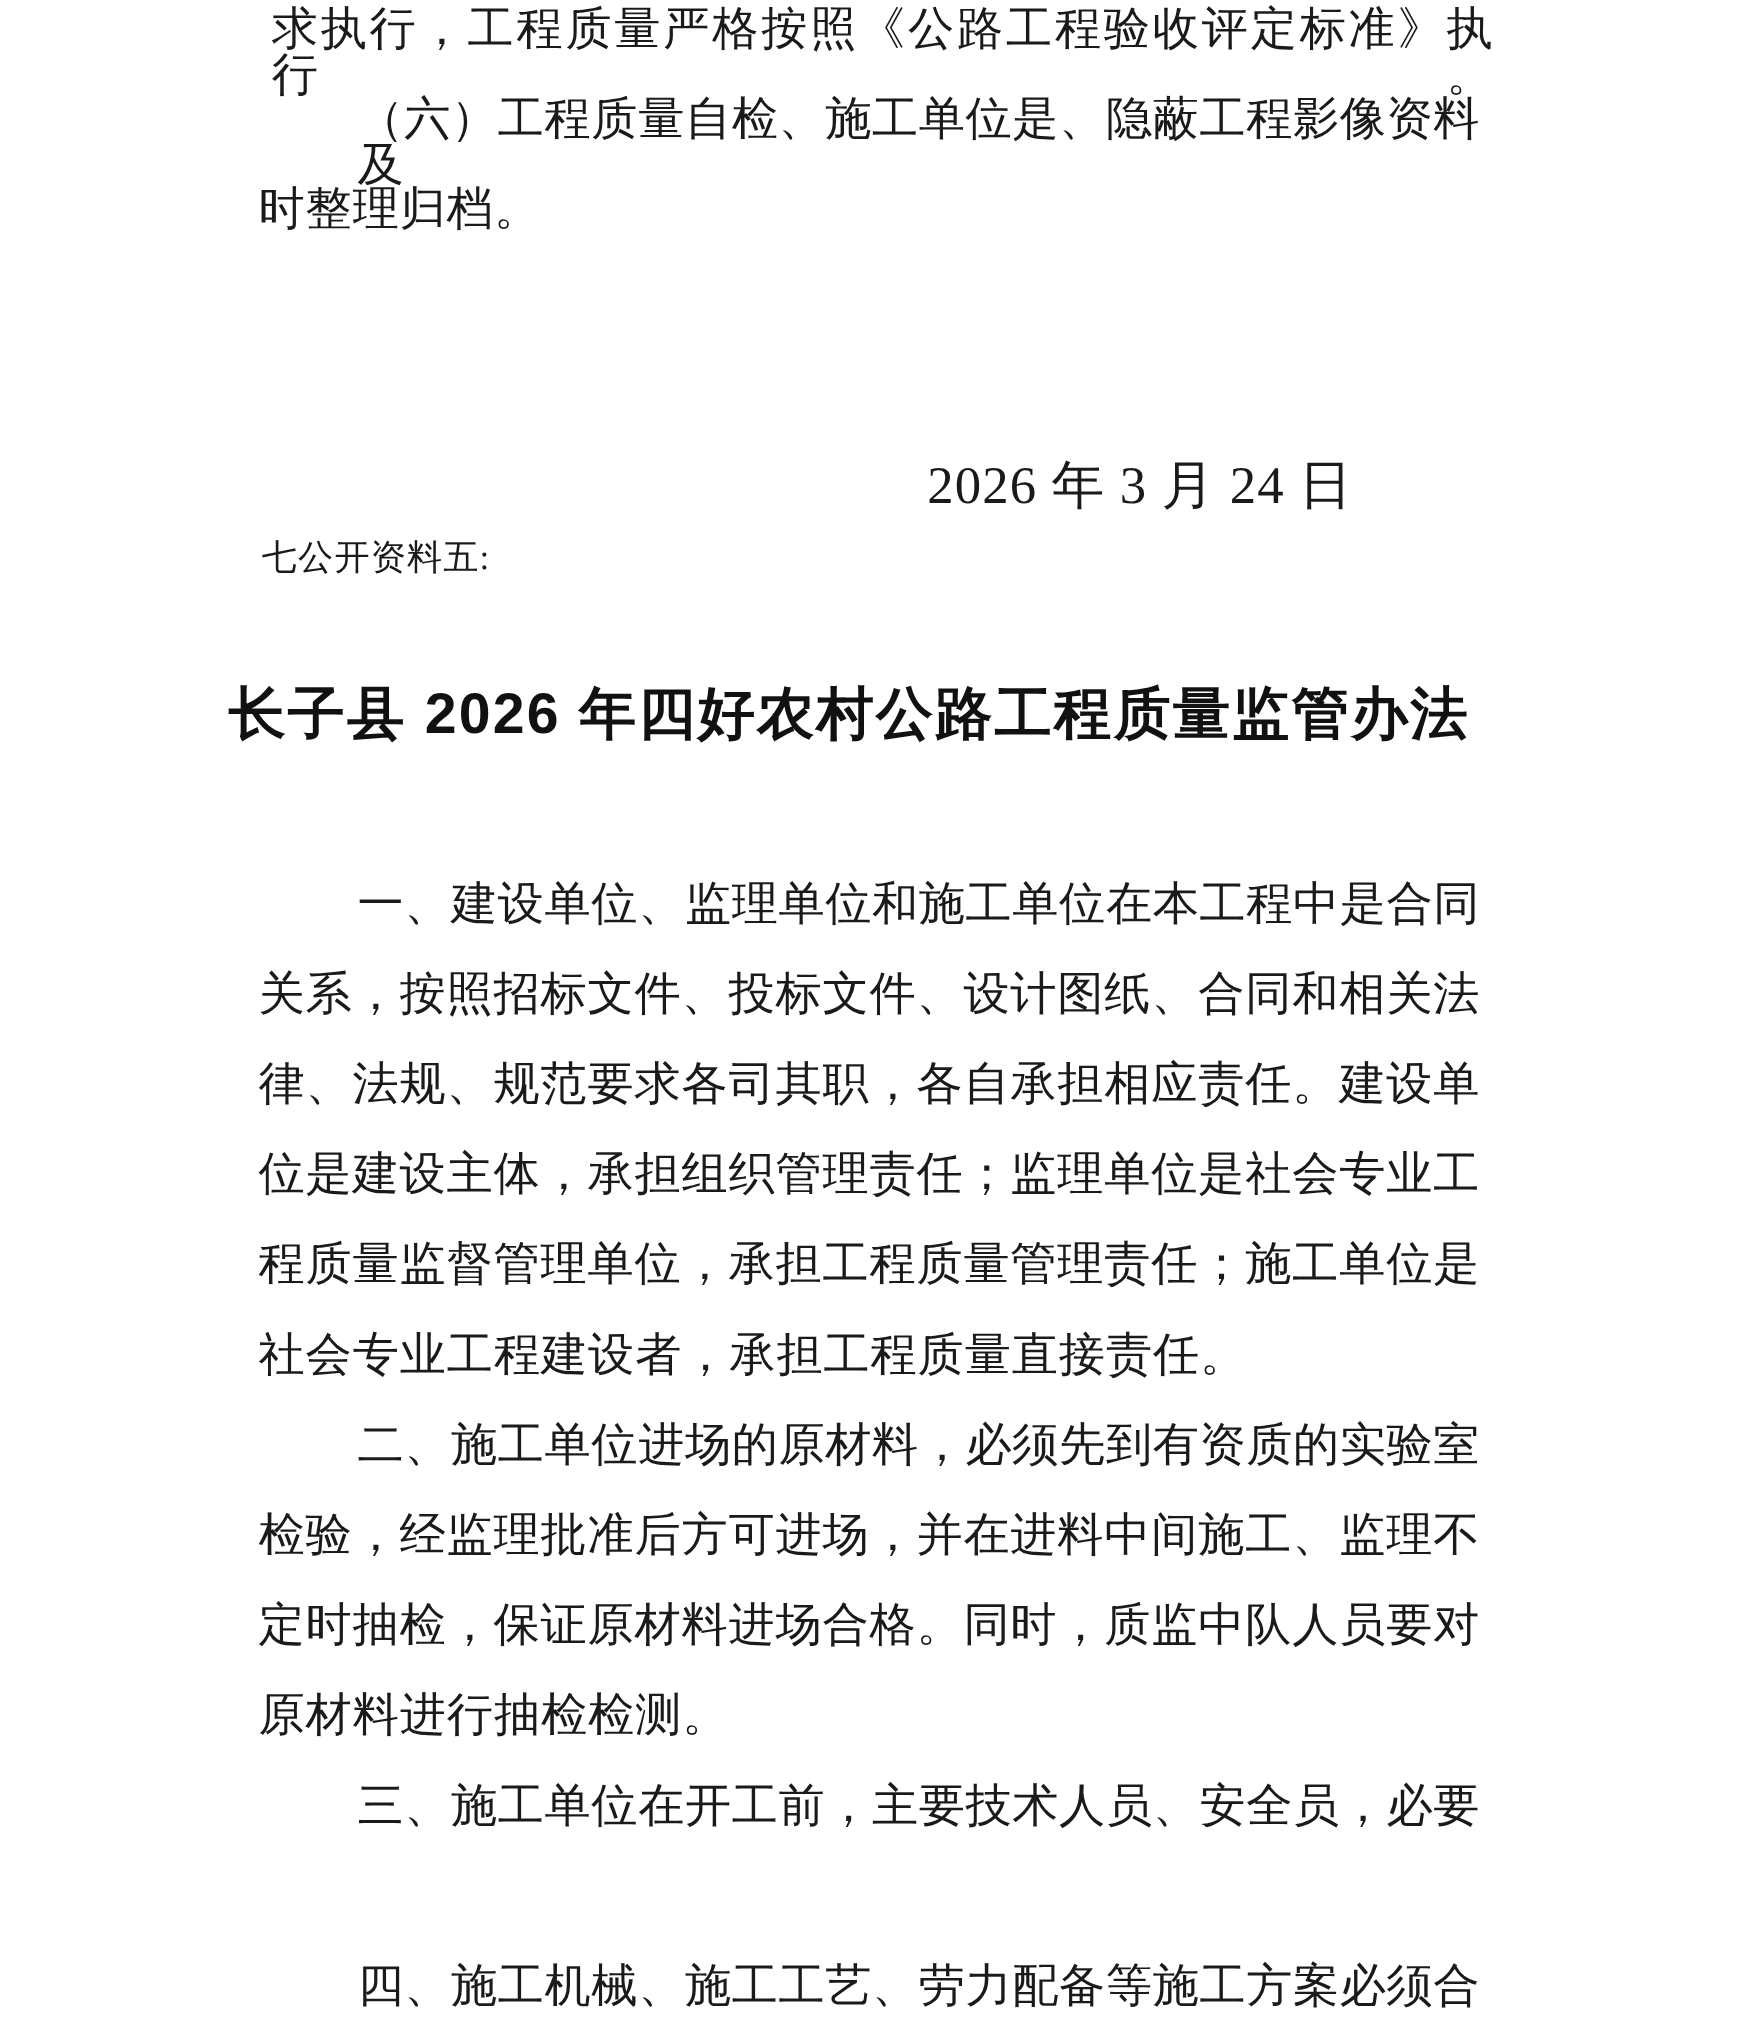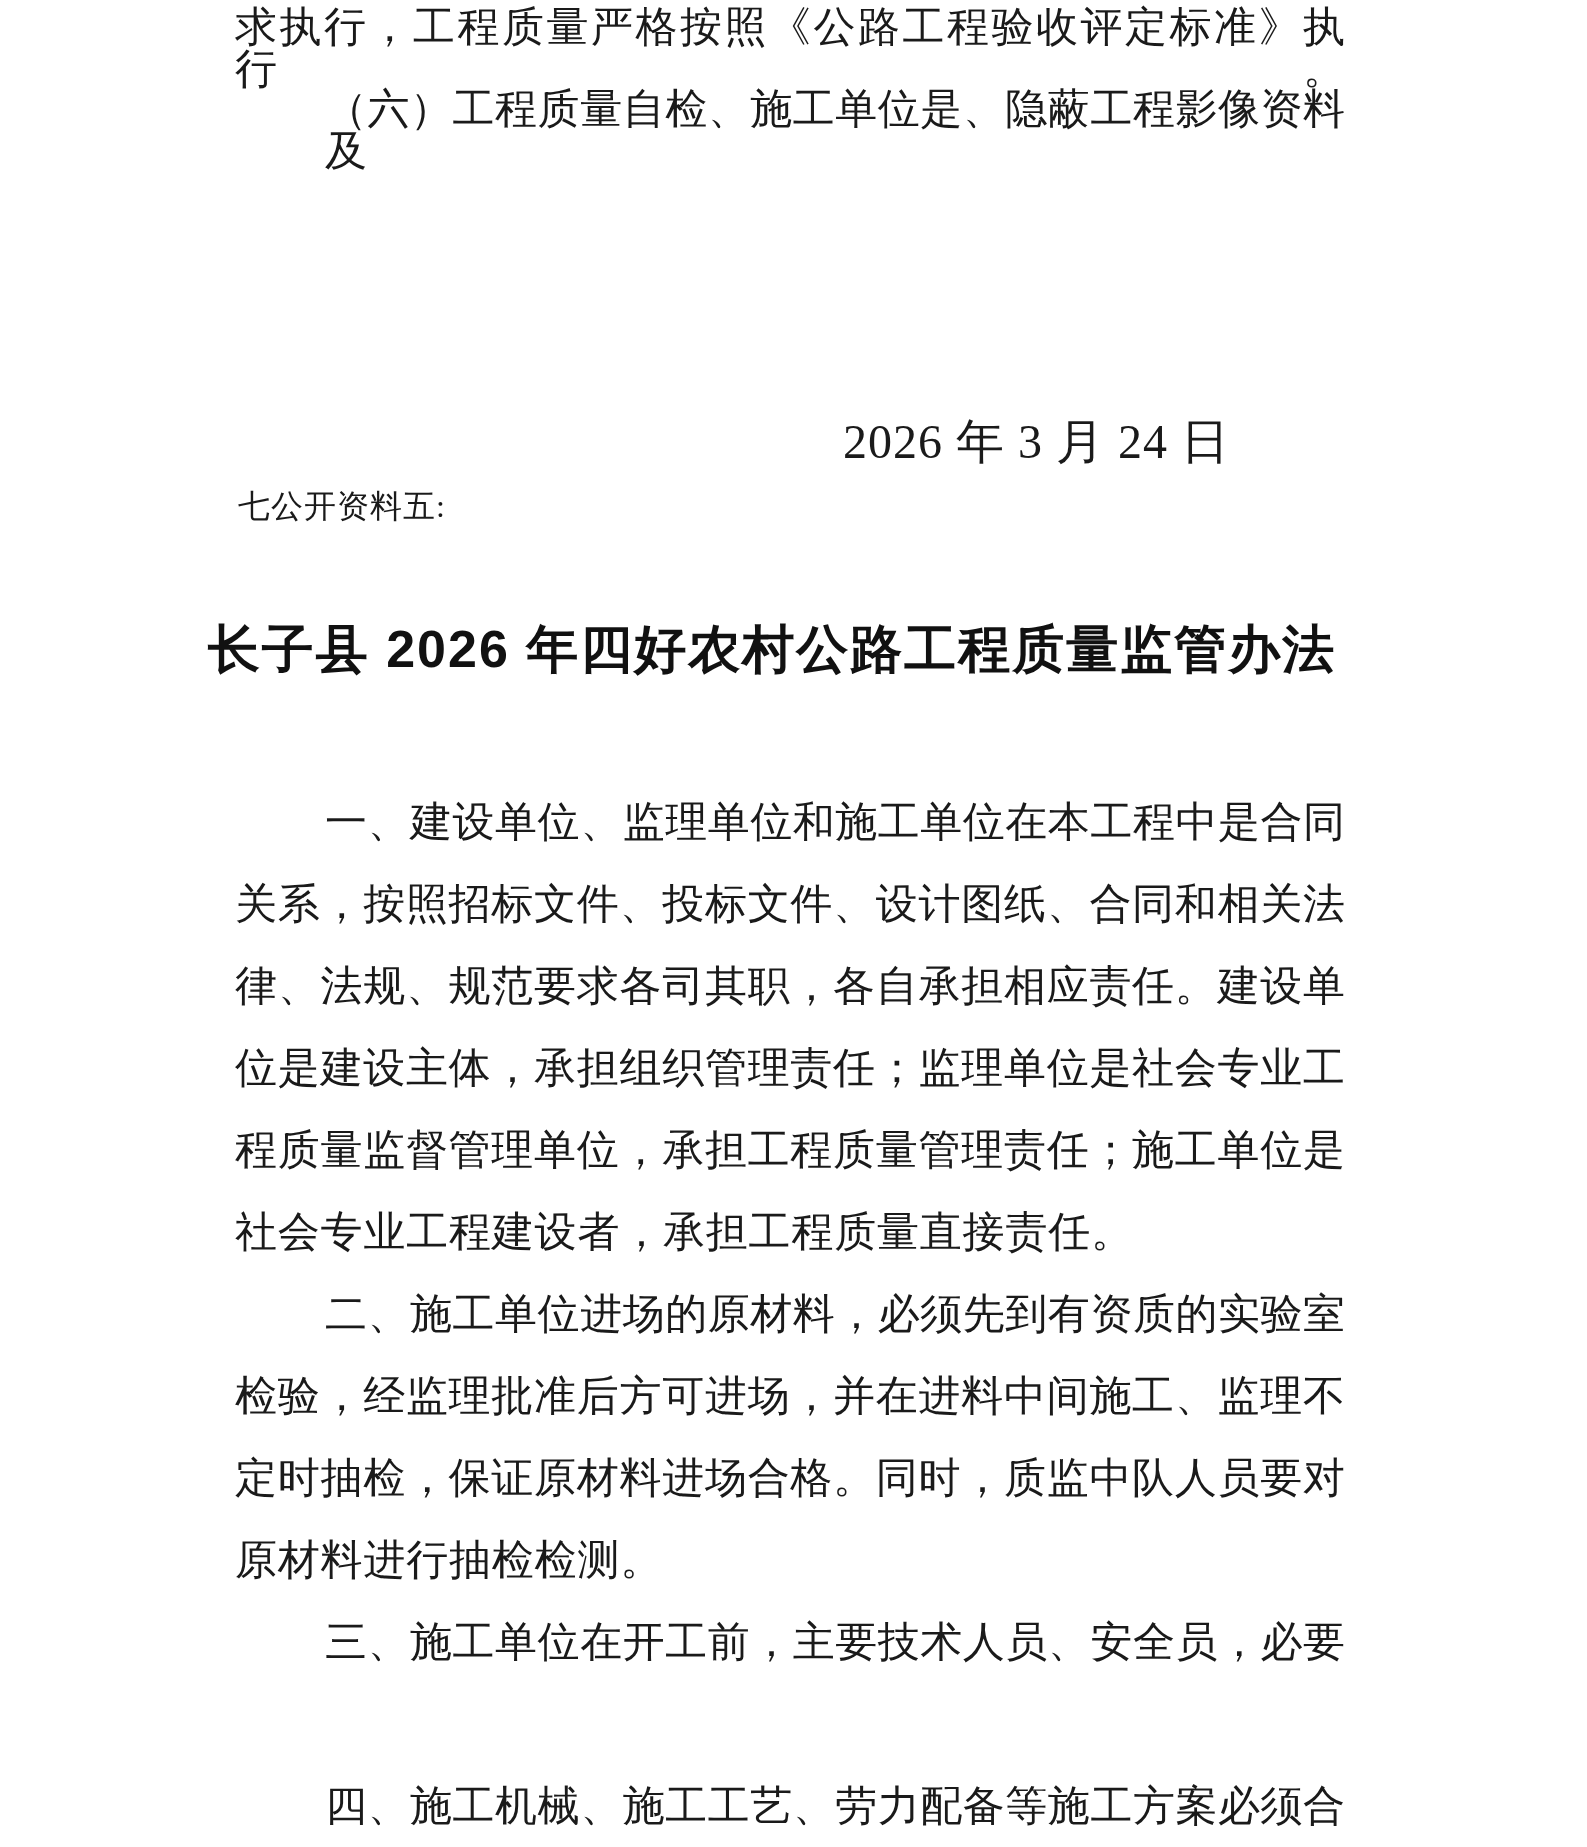--- a/index.html
+++ b/index.html
@@ -61,21 +61,21 @@
     text-align: center;
     text-indent: 14px;
     font-family: "Liberation Sans", "DejaVu Sans", sans-serif;
     font-weight: 700;
     font-size: 52px;
     line-height: 1.05;
     letter-spacing: 2px;
     color: #111111;
   }
   
-  .y-i1 { top: 6px; }
+  .y-i1 { top: 6px; margin-left: 12px; }
   .y-i2 { top: 88px; }
   .y-i3 { top: 170px; }
   .y-b1  { top: 801px; font-family: Liberation Serif, serif; }
   .y-b2  { top: 883px; }
   .y-b3  { top: 965px; }
   .y-b4  { top: 1047px; }
   .y-b5  { top: 1129px; }
   .y-b6  { top: 1211px; }
   .y-b7  { top: 1293px; }
   .y-b8  { top: 1375px; }
@@ -85,20 +85,21 @@
   .y-b12 { top: 1703px; }
   .y-b13 { top: 1785px; }
 </style>
 </head>
 <body>
 
 <div class="page">
 
   <div class="ln full y-i1">求执行，工程质量严格按照《公路工程验收评定标准》执行。</div>
   <div class="ln full indent y-i2">（六）工程质量自检、施工单位是、隐蔽工程影像资料及</div>
+  <div class="ln y-i3">时整理归档。</div>
 
   <div class="date">2026 年 3 月 24 日</div>
 
   <div class="label">七公开资料五:</div>
 
   <div class="title">长子县 2026 年四好农村公路工程质量监管办法</div>
 
   <div class="ln full indent y-b1">一、建设单位、监理单位和施工单位在本工程中是合同</div>
   <div class="ln full y-b2">关系，按照招标文件、投标文件、设计图纸、合同和相关法</div>
   <div class="ln full y-b3">律、法规、规范要求各司其职，各自承担相应责任。建设单</div>

